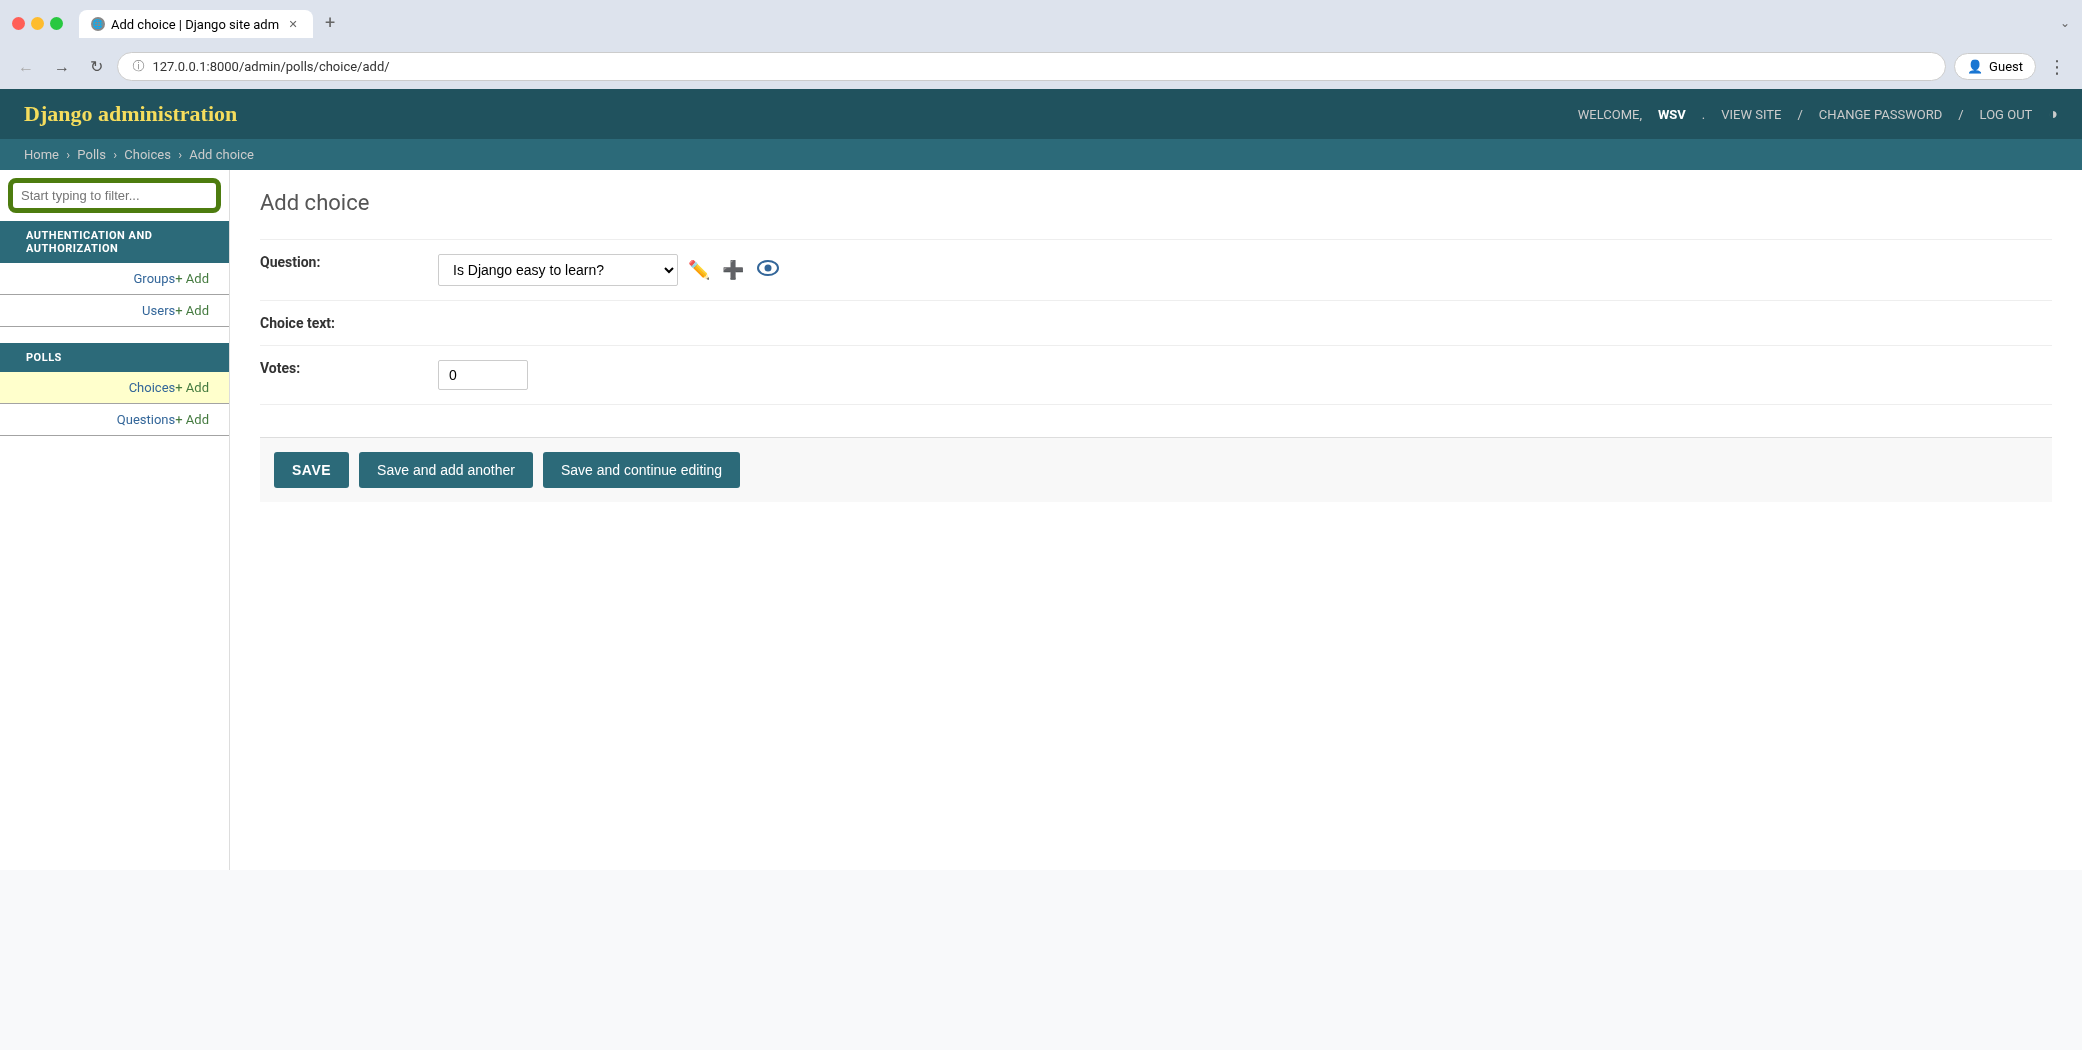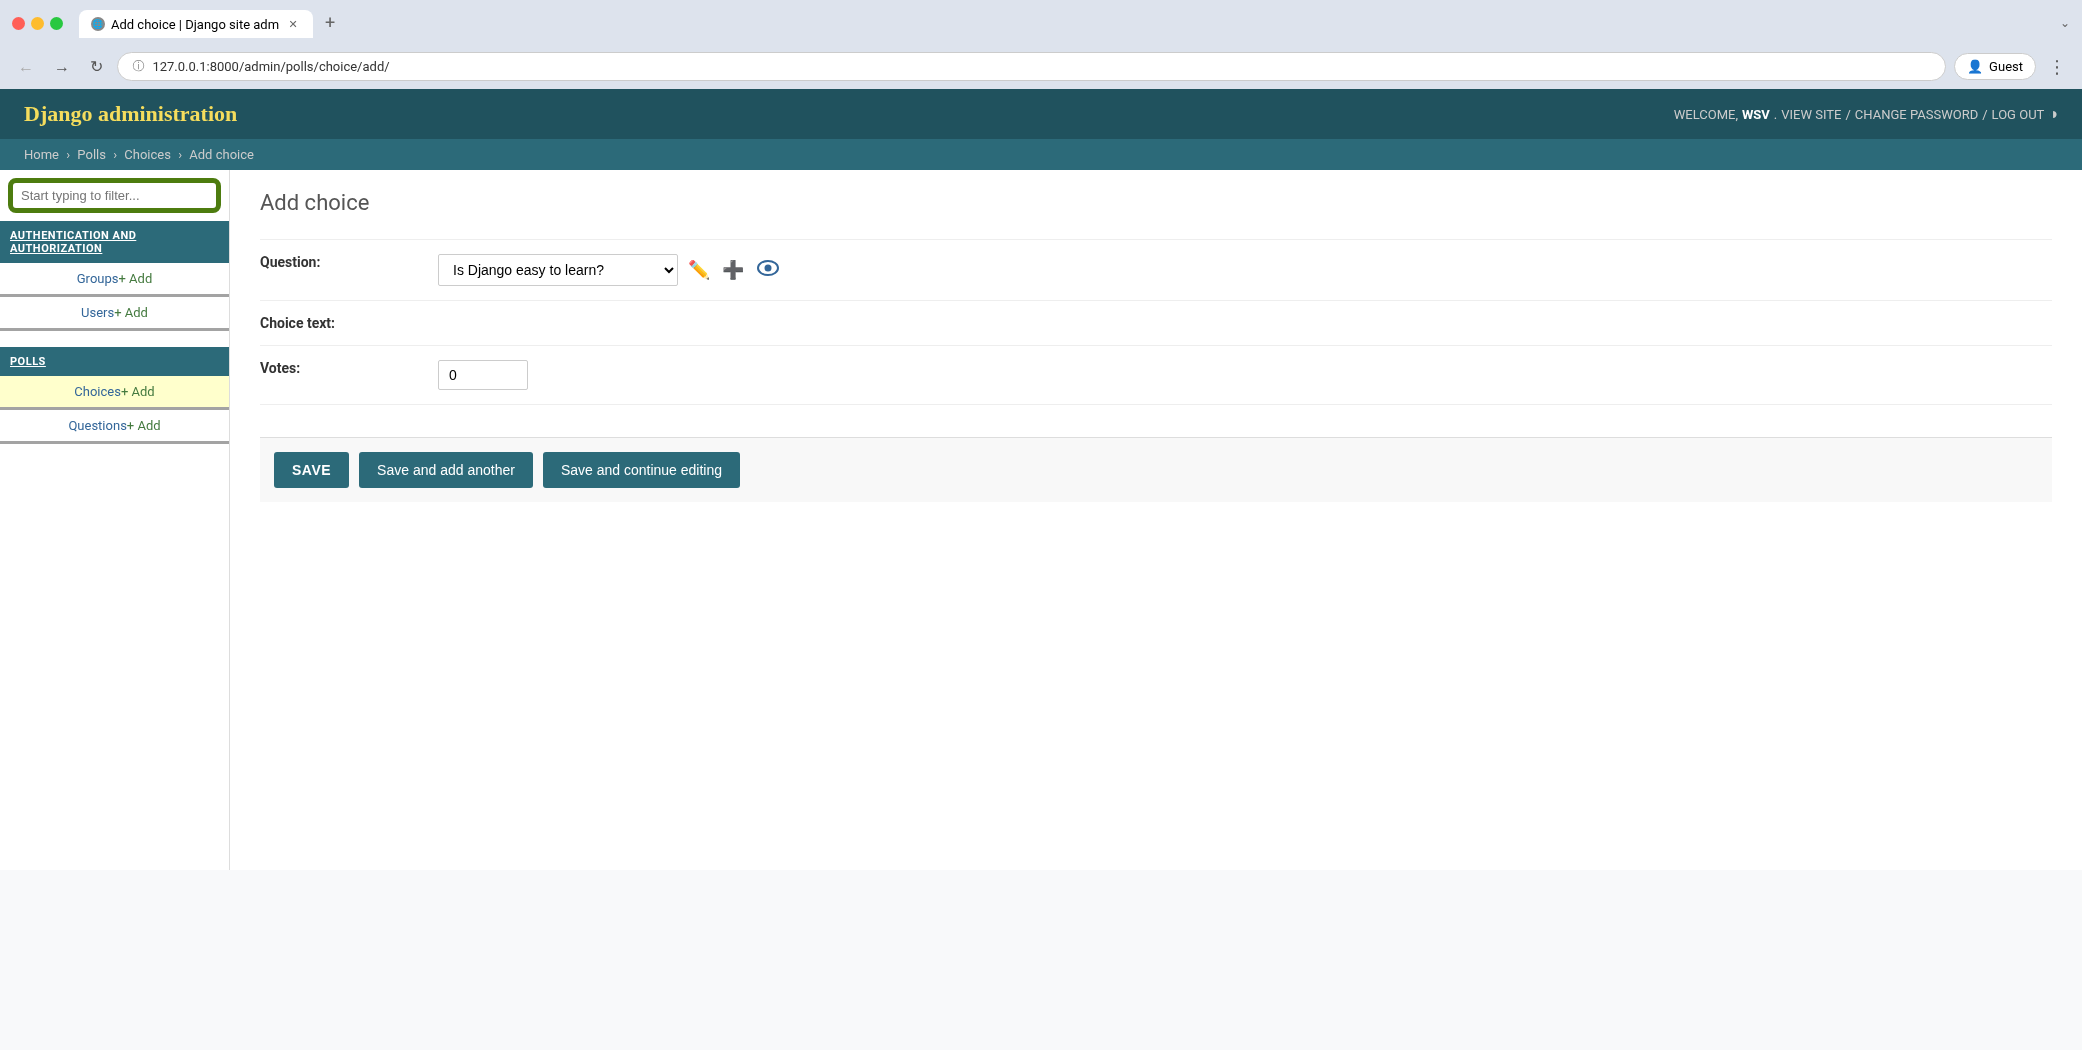--- a/index.html
+++ b/index.html
@@ -25,38 +25,38 @@
     .nav-btn.disabled { color: #aaa; cursor: default; }
     .address-bar { flex: 1; background: white; border: 1px solid #ccc; border-radius: 20px; padding: 5px 14px; display: flex; align-items: center; gap: 8px; font-size: 13px; }
     .address-bar .lock-icon { color: #888; font-size: 12px; }
     .address-url { color: #333; }
     .profile-btn { background: white; border: 1px solid #ccc; border-radius: 20px; padding: 5px 12px; display: flex; align-items: center; gap: 6px; cursor: pointer; font-size: 13px; }
     .menu-dots { color: #555; font-size: 18px; cursor: pointer; padding: 0 4px; }
 
     
     .django-header { background: #20525e; padding: 12px 24px; display: flex; align-items: center; justify-content: space-between; }
     .django-title { color: #f5dd5d; font-size: 22px; font-weight: bold; cursor: pointer; font-family: Liberation Serif, serif; }
-    .django-user-info { color: #ccc; font-size: 13px; display: flex; align-items: center; gap: 4px; }
+    .django-user-info { color: #ccc; font-size: 13px; display: flex; align-items: center; gap: 16px; }
     .django-user-info a { color: #ccc; text-decoration: none; }
     .django-user-info .username { color: white; font-weight: bold; }
     .theme-toggle { background: none; border: none; color: #ccc; cursor: pointer; font-size: 16px; }
 
     .breadcrumb-bar { background: #2c6a79; padding: 8px 24px; }
     .breadcrumb { color: #ccc; font-size: 13px; }
     .breadcrumb a { color: #ccc; text-decoration: none; }
     .breadcrumb-sep { margin: 0 4px; }
 
     .main-layout { display: flex; min-height: 700px; }
 
     
     .sidebar { width: 230px; background: white; border-right: 1px solid #ddd; flex-shrink: 0; }
     .sidebar-filter { padding: 8px; }
     .sidebar-filter input { width: 100%; border: 5px solid #4d7c0f; padding: 5px 8px; font-size: 13px; color: #666; border-radius: 8px; }
-    .sidebar-section-header { background: #2c6a79; color: white; padding: 8px 10px; font-size: 11px; font-weight: bold; letter-spacing: 0.5px; text-decoration: underline; }
-    .sidebar-item { display: flex; align-items: center; justify-content: center; padding: 8px 10px; border-bottom: 3px solid #a3a3a3; cursor: pointer; }
+    .sidebar-section-header { background: #2c6a79; color: white; padding: 8px 26px; font-size: 11px; font-weight: bold; letter-spacing: 0.5px; }
+    .sidebar-item { display: flex; align-items: center; justify-content: flex-end; padding: 8px 20px; border-bottom: 1px solid #a3a3a3; cursor: pointer; }
     .sidebar-item.active { background: #ffffcc; }
     .sidebar-item-link { color: #336699; text-decoration: none; font-size: 13px; }
     .sidebar-add-link { color: #447a3f; text-decoration: none; font-size: 13px; display: flex; align-items: center; gap: 2px; }
     .sidebar-spacer { height: 16px; }
 
     
     .content { flex: 1; padding: 20px 30px; background: white; }
     .page-title { font-size: 22px; color: #555; font-weight: normal; margin-bottom: 24px; }
 
     .form-section { border-top: 1px solid #eee; }

